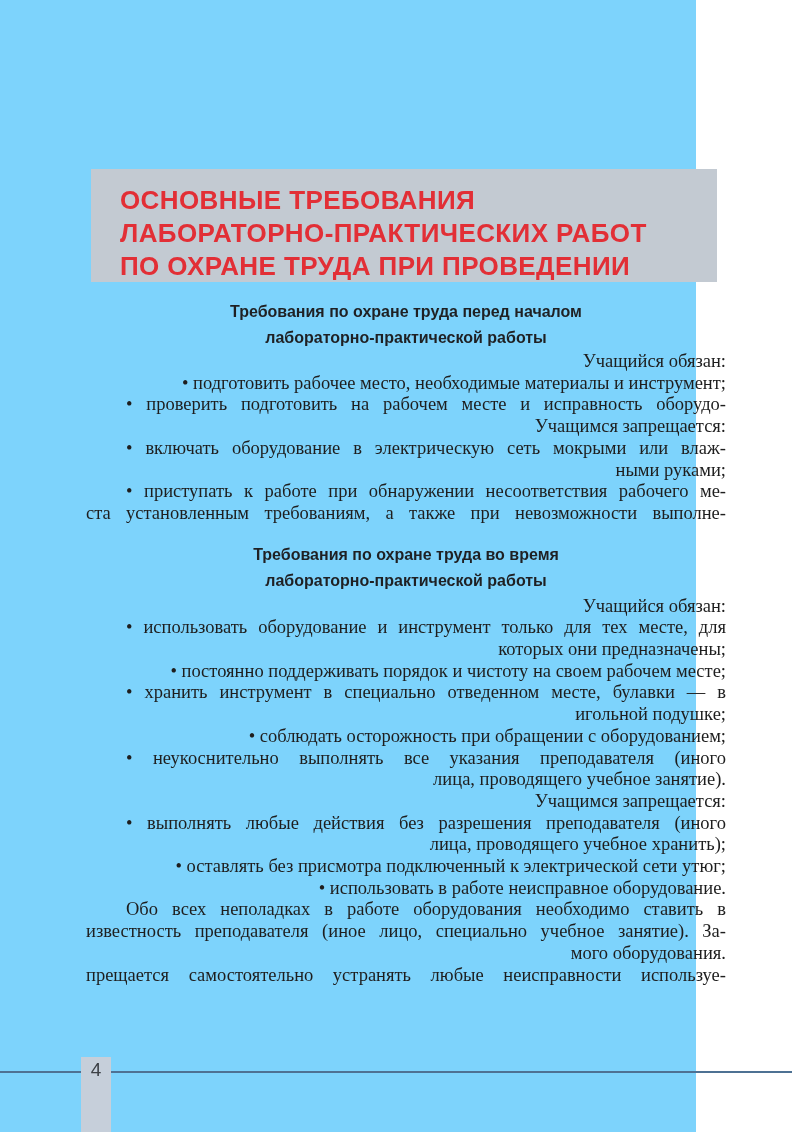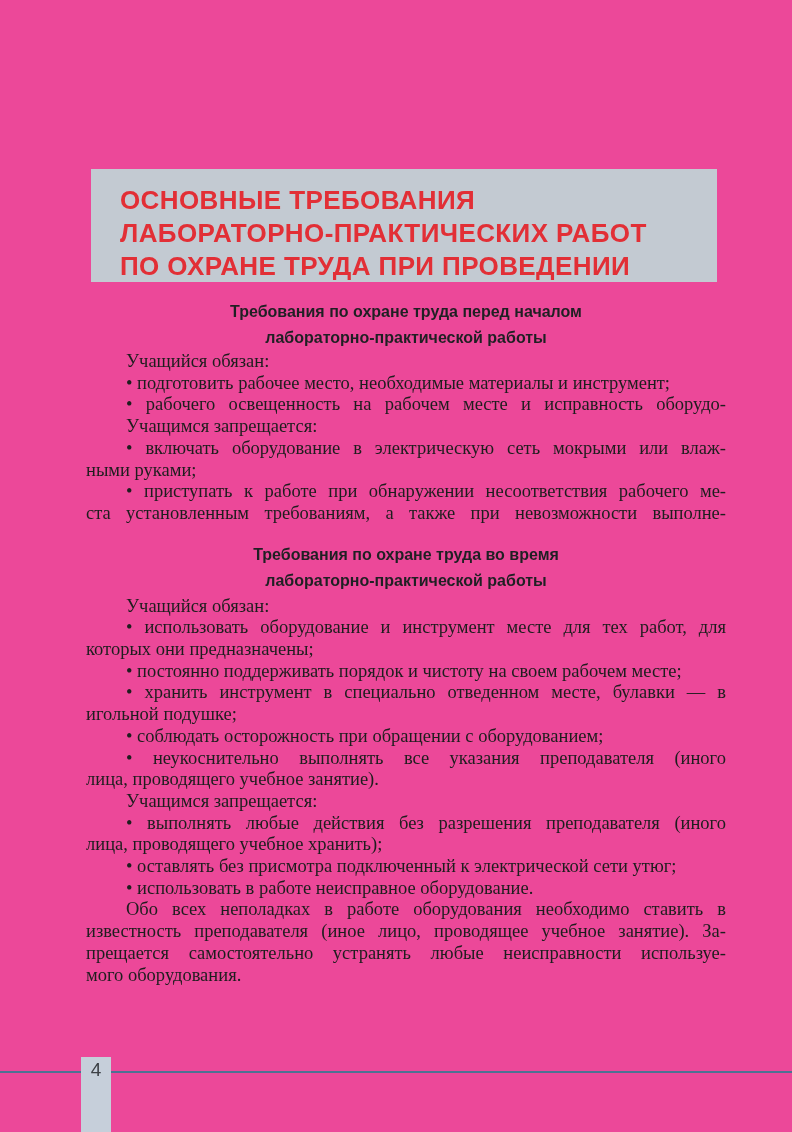--- a/index.html
+++ b/index.html
@@ -4,22 +4,22 @@
 <style>
   html, body {
     margin: 0; padding: 0;
     width: 792px; height: 1132px;
     background: #ffffff;
     overflow: hidden;
     font-family: "Liberation Serif", serif;
   }
   .page {
     position: relative;
-    width: 792px; height: 1132px;
-    background: #ec4899;
+    width: 696px; height: 1132px;
+    background: #7dd3fc;
   }
   
   .title-box {
     position: absolute;
     left: 91px; top: 169px;
     width: 626px; height: 113px;
     background: #c3cad2;
     box-sizing: border-box;
     padding: 15px 0 0 29px;
   }
@@ -55,20 +55,21 @@
     margin: 0;
     font-size: 18.5px;
     line-height: 21.7px;
     color: #1e1e1e;
   }
   .pline {
     text-align-last: justify;
   }
   .pline.plast {
     text-align-last: auto;
+    text-align: right;
   }
   .pline.pfirst {
     text-indent: 40px;
   }
   
   .footer-rule {
     position: absolute;
     left: 0; top: 1071px;
     width: 792px; height: 2px;
     background: #4e7193;
@@ -108,21 +109,21 @@
           <div>Требования по охране труда перед началом</div>
           <div>лабораторно-практической работы</div>
         </div>
         <div class="para plain">
           <div class="pline pfirst plast">Учащийся обязан:</div>
         </div>
         <div class="para bullet">
           <div class="pline pfirst plast">• подготовить рабочее место, необходимые материалы и инструмент;</div>
         </div>
         <div class="para bullet">
-          <div class="pline pfirst">• рабочего освещенность на рабочем месте и исправность оборудо-</div>
+          <div class="pline pfirst">• проверить подготовить на рабочем месте и исправность оборудо-</div>
         </div>
         <div class="para plain">
           <div class="pline pfirst plast">Учащимся запрещается:</div>
         </div>
         <div class="para bullet">
           <div class="pline pfirst">• включать оборудование в электрическую сеть мокрыми или влаж-</div>
           <div class="pline plast">ными руками;</div>
         </div>
         <div class="para bullet">
           <div class="pline pfirst">• приступать к работе при обнаружении несоответствия рабочего ме-</div>
@@ -131,21 +132,21 @@
       </div>
       <div class="section">
         <div class="sec-heading">
           <div>Требования по охране труда во время</div>
           <div>лабораторно-практической работы</div>
         </div>
         <div class="para plain">
           <div class="pline pfirst plast">Учащийся обязан:</div>
         </div>
         <div class="para bullet">
-          <div class="pline pfirst">• использовать оборудование и инструмент месте для тех работ, для</div>
+          <div class="pline pfirst">• использовать оборудование и инструмент только для тех месте, для</div>
           <div class="pline plast">которых они предназначены;</div>
         </div>
         <div class="para bullet">
           <div class="pline pfirst plast">• постоянно поддерживать порядок и чистоту на своем рабочем месте;</div>
         </div>
         <div class="para bullet">
           <div class="pline pfirst">• хранить инструмент в специально отведенном месте, булавки — в</div>
           <div class="pline plast">игольной подушке;</div>
         </div>
         <div class="para bullet">
@@ -163,23 +164,23 @@
           <div class="pline plast">лица, проводящего учебное хранить);</div>
         </div>
         <div class="para bullet">
           <div class="pline pfirst plast">• оставлять без присмотра подключенный к электрической сети утюг;</div>
         </div>
         <div class="para bullet">
           <div class="pline pfirst plast">• использовать в работе неисправное оборудование.</div>
         </div>
         <div class="para plain">
           <div class="pline pfirst">Обо всех неполадках в работе оборудования необходимо ставить в</div>
-          <div class="pline">известность преподавателя (иное лицо, проводящее учебное занятие). За-</div>
+          <div class="pline">известность преподавателя (иное лицо, специально учебное занятие). За-</div>
+          <div class="pline plast">мого оборудования.</div>
           <div class="pline">прещается самостоятельно устранять любые неисправности используе-</div>
-          <div class="pline plast">мого оборудования.</div>
         </div>
       </div>
     </div>
 
   <div class="footer-rule"></div>
   <div class="page-num-box">
     <span class="page-num">4</span>
   </div>
 
 </div>

